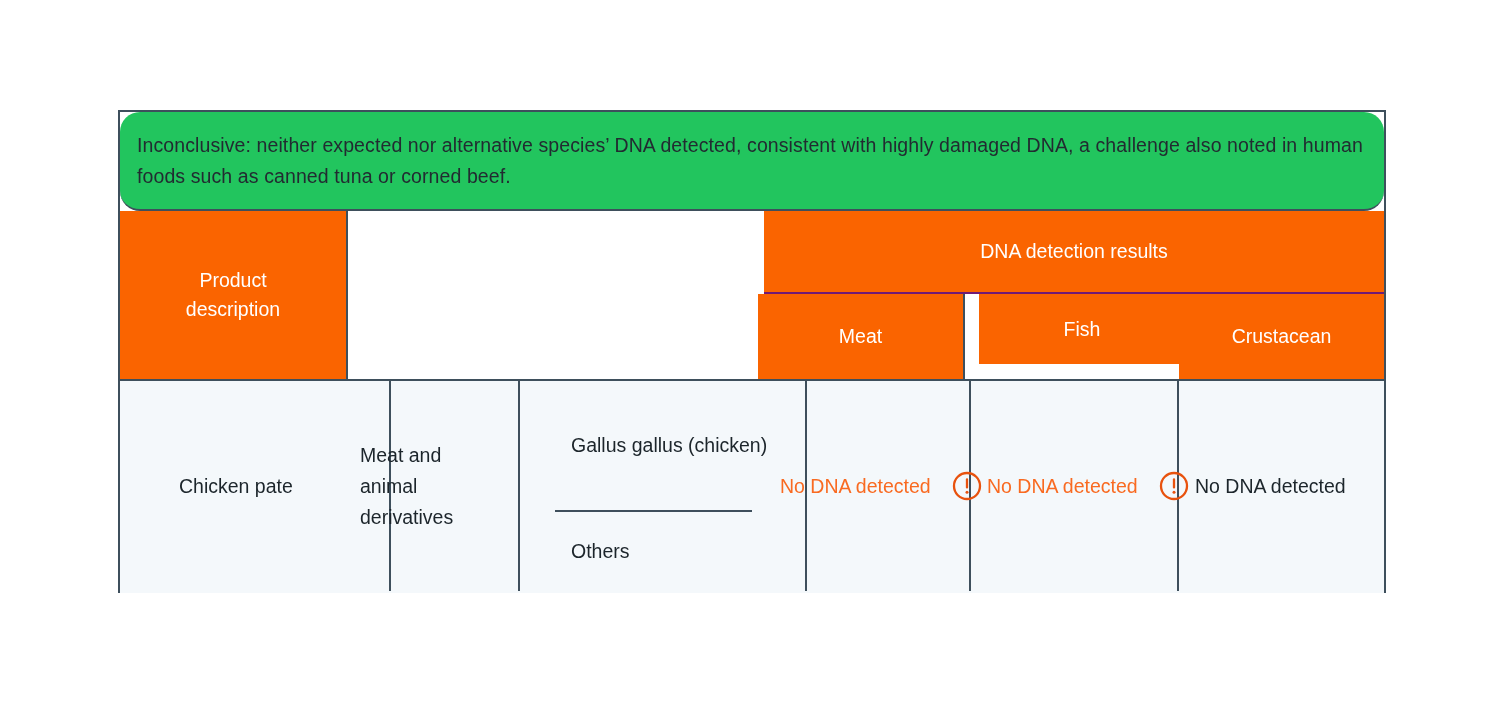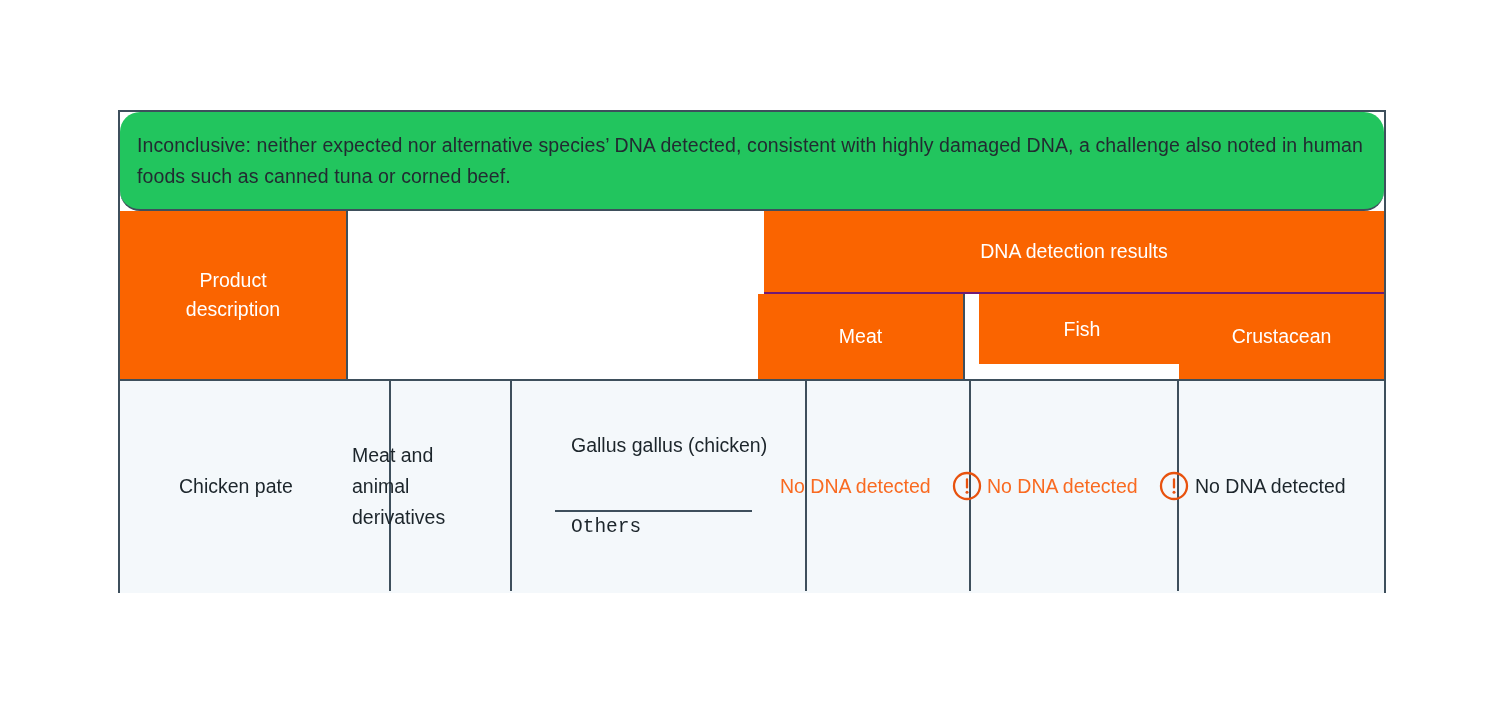--- a/index.html
+++ b/index.html
@@ -99,21 +99,21 @@
     line-height: 31px;
     color: #1c252b;
     border-right: 2px solid #3e4f5c;
     padding: 0 16px;
     display: flex;
     align-items: center;
   }
   .dcell.last { border-right: none; }
 
   #d-product     { left: 0;      top: 0; width: 228px; height: 210px; margin-left: 43px; }
-  #d-ingredients { left: 216px;  top: 0; width: 176px; height: 210px; }
+  #d-ingredients { left: 224px;  top: 0; width: 176px; height: 210px; }
   #d-expected    { left: 435px;  top: 0; width: 252px; height: 210px;
                    display: block; padding: 12px; }
   #d-meat        { left: 644px;  top: 0; width: 207px; height: 210px;
                    padding: 0; }
   #d-fish        { left: 851px;  top: 0; width: 208px; height: 210px;
                    padding: 0; }
   #d-crustacean  { left: 1059px; top: 0; width: 205px; height: 210px;
                    border-right: none; }
 
   
@@ -136,22 +136,21 @@
     background: #3e4f5c;
   }
   .exp-bottom {
     position: absolute;
     left: 0; top: 131px;
     width: 100%;
     height: 79px;
     box-sizing: border-box;
     padding: 0 16px;
     display: flex;
-    align-items: flex-start;
-    font-family: Liberation Mono, monospace;
+    align-items: center;
   }
 
   
   .result-inner {
     display: flex;
     align-items: center;
     width: 100%;
     height: 100%;
     padding: 0 16px;
     box-sizing: border-box;

